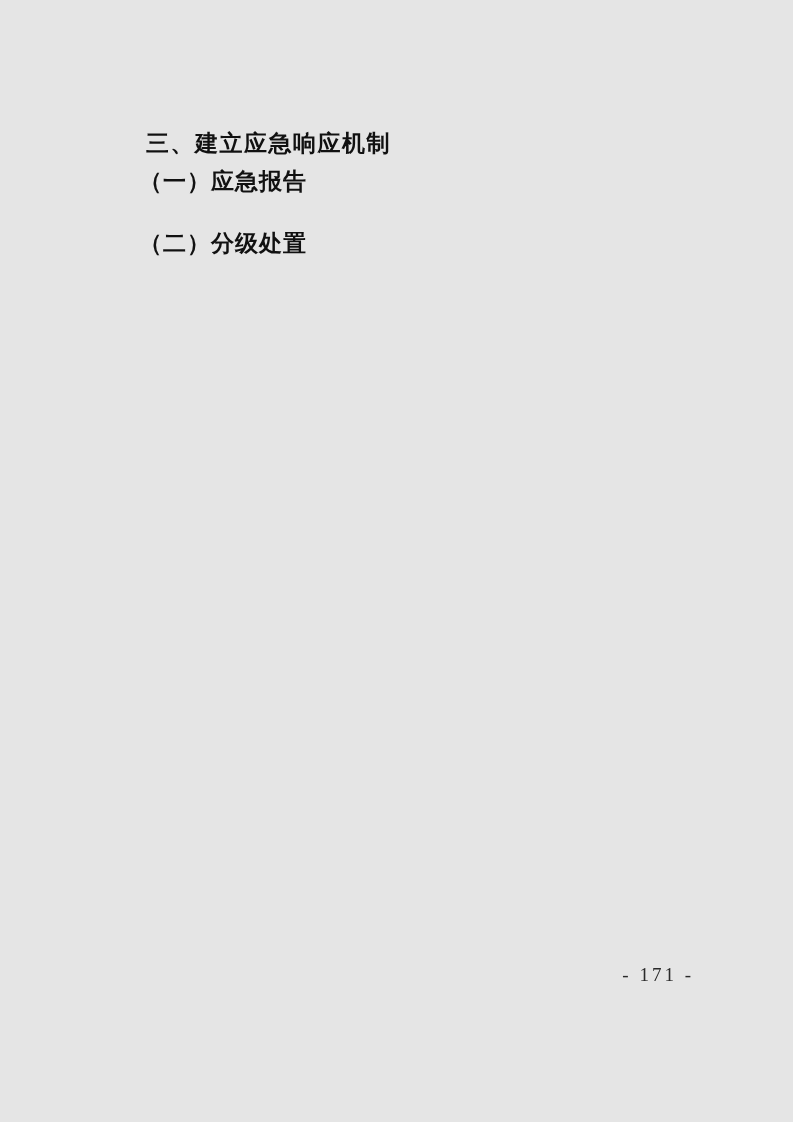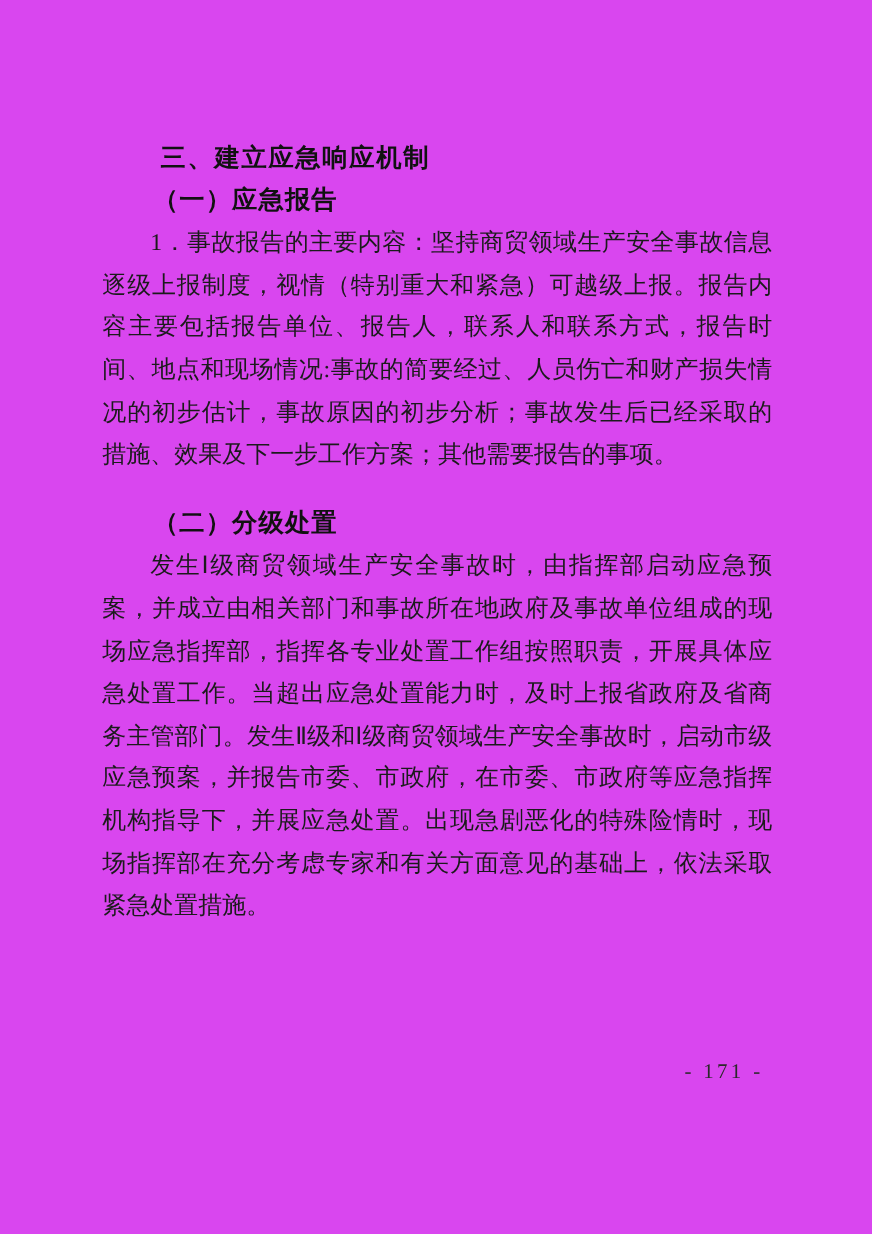--- a/index.html
+++ b/index.html
@@ -11,21 +11,21 @@
     height: 1122px;
     background: #ffffff;
     position: relative;
     overflow: hidden;
     font-family: "Liberation Serif", serif;
     color: #1b1b1b;
   }
   .page {
     position: absolute;
     inset: 0;
-    background: #d946ef;
+    background: #e5e5e5;
     text-decoration: underline;
   }
   .content {
     position: absolute;
     left: 93px;
     top: 124px;
     width: 609px;
   }
   .heading-1 {
     font-family: "Liberation Sans", sans-serif;
@@ -78,23 +78,21 @@
 </head>
 <body>
 
 <div class="page">
   <div class="content">
 
     <div class="heading-1">三、建立应急响应机制</div>
 
     <div class="heading-2">（一）应急报告</div>
 
-    <p class="para">1．事故报告的主要内容：坚持商贸领域生产安全事故信息逐级上报制度，视情（特别重大和紧急）可越级上报。报告内容主要包括报告单位、报告人，联系人和联系方式，报告时间、地点和现场情况:事故的简要经过、人员伤亡和财产损失情况的初步估计，事故原因的初步分析；事故发生后已经采取的措施、效果及下一步工作方案；其他需要报告的事项。</p>
 
 
     <div class="heading-2 heading-2b">（二）分级处置</div>
 
-    <p class="para">发生Ⅰ级商贸领域生产安全事故时，由指挥部启动应急预案，并成立由相关部门和事故所在地政府及事故单位组成的现场应急指挥部，指挥各专业处置工作组按照职责，开展具体应急处置工作。当超出应急处置能力时，及时上报省政府及省商务主管部门。发生Ⅱ级和Ⅰ级商贸领域生产安全事故时，启动市级应急预案，并报告市委、市政府，在市委、市政府等应急指挥机构指导下，并展应急处置。出现急剧恶化的特殊险情时，现场指挥部在充分考虑专家和有关方面意见的基础上，依法采取紧急处置措施。</p>
 
   </div>
 
   <div class="page-number">- 171 -</div>
 </div>
 
 </body></html>

